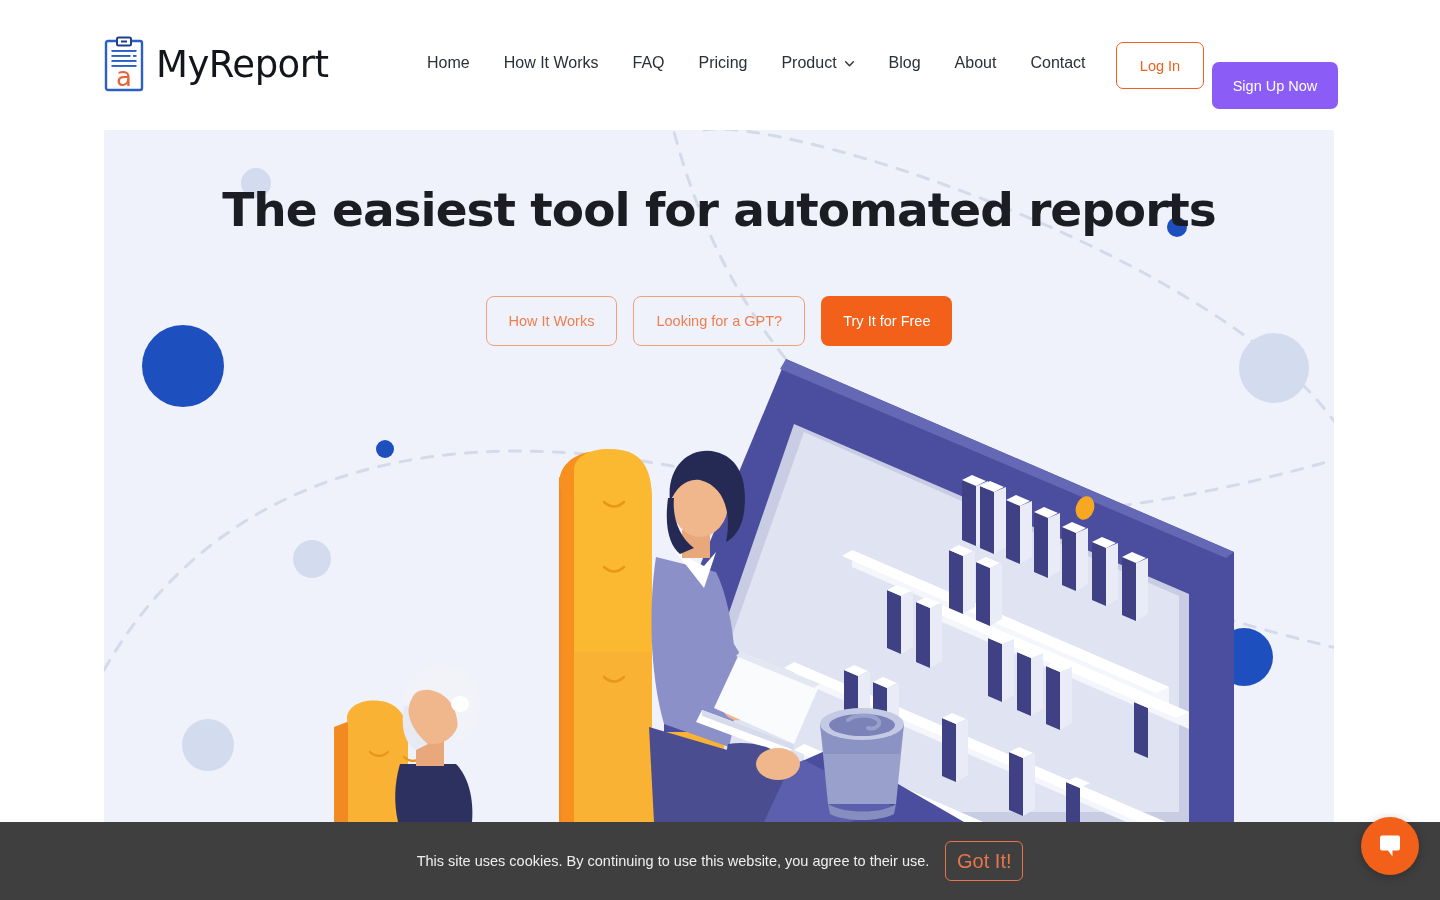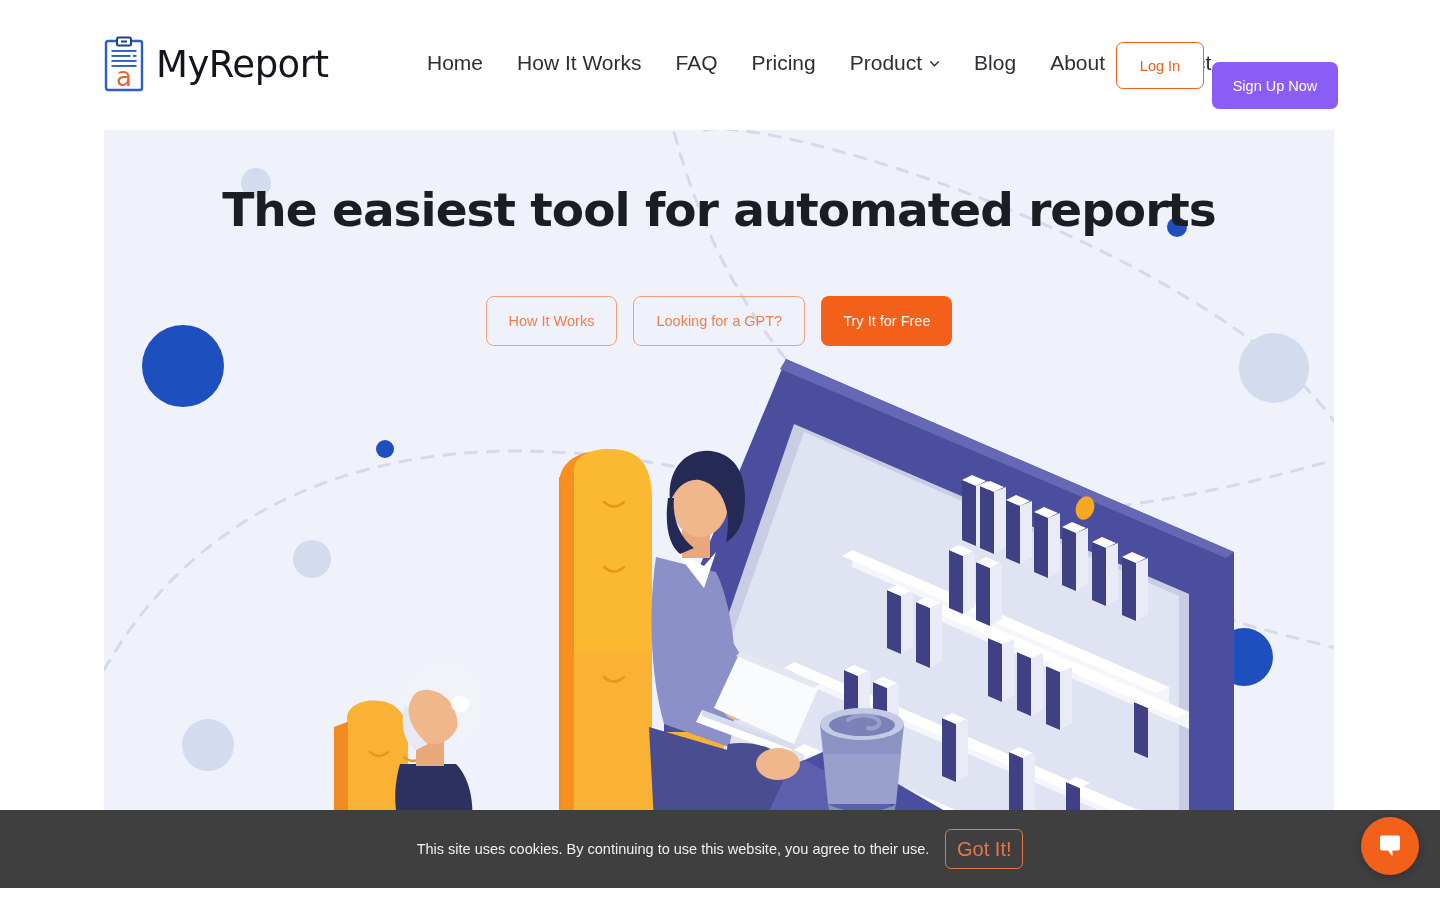--- a/index.html
+++ b/index.html
@@ -24,21 +24,21 @@
   .brand-name {
     font-size: 37px; font-weight: 400; letter-spacing: -0.5px;
     color: #12151c; font-family: "DejaVu Sans", sans-serif;
   }
 
   .nav {
     position: absolute; left: 410px; top: 50px;
     display: flex; align-items: center; gap: 0px;
   }
   .nav-item {
-    font-size: 21px; color: #2b2f38; padding: 0 17px;
+    font-size: 16px; color: #2b2f38; padding: 0 17px;
     cursor: pointer; white-space: nowrap; line-height: 26px;
     display: flex; align-items: center; gap: 7px;
   }
   .chev { display:inline-block; width: 11px; height: 11px; }
 
   .auth { position: absolute; right: 102px; top: 42px; display: flex; gap: 8px; padding-left: 12px; }
   .btn {
     border-radius: 7px; font-size: 14.5px; cursor: pointer;
     display: flex; align-items: center; justify-content: center;
     white-space: nowrap;
@@ -75,21 +75,21 @@
     display: flex; align-items: center; justify-content: center;
     cursor: pointer; white-space: nowrap; padding: 0 22px;
   }
   .cta-outline { border: 1.3px solid #f2a07a; background: transparent; color: #ef7f4f; }
   .cta-filled  { border: none; background: #f2601a; color: #ffffff; }
 
   .hero-art { position: absolute; left: 0; bottom: 0; width: 1230px; height: 470px; }
 
   
   .cookie {
-    position: absolute; left: 0; bottom: 12px; width: 1440px; height: 78px;
+    position: absolute; left: 0; bottom: 0; width: 1440px; height: 78px;
     background: #3f3f3f; display: flex; align-items: center; justify-content: center;
     gap: 16px;
   }
   .cookie-text { color: #efefef; font-size: 14.5px; }
   .cookie-btn {
     width: 78px; height: 40px; border: 1.3px solid #e8754a; border-radius: 6px;
     background: transparent; color: #e8754a; font-size: 20px; cursor: pointer;
     display: flex; align-items: center; justify-content: center;
   }
 

